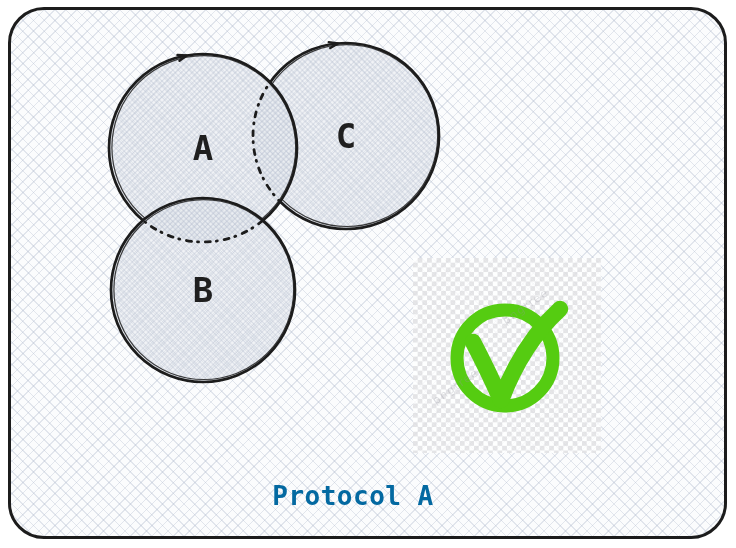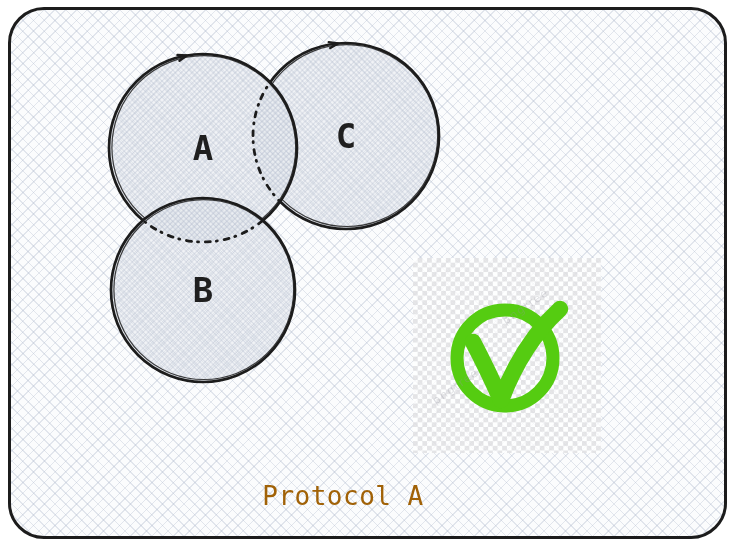--- a/index.html
+++ b/index.html
@@ -30,22 +30,22 @@
   }
   .check-svg{position:absolute;left:0;top:0;}
   .wm{
     position:absolute;color:rgba(150,150,160,0.30);font-size:11px;letter-spacing:1.5px;
     transform:rotate(-35deg);font-family:"DejaVu Sans","Liberation Sans",sans-serif;pointer-events:none;
   }
   .wm1{left:86px;top:42px;}
   .wm2{left:16px;top:122px;}
 
   .caption{
-    position:absolute;left:343px;top:481px;transform:translateX(-50%);
-    font-size:26px;font-weight:400;color:#a16207;white-space:nowrap;letter-spacing:0.5px;
+    position:absolute;left:353px;top:481px;transform:translateX(-50%);
+    font-size:26px;font-weight:700;color:#0369a1;white-space:nowrap;letter-spacing:0.5px;
   }
 </style>
 </head>
 <body>
 
 <div class="stage">
 
   <div class="frame"></div>
 
   <svg id="venn" width="736" height="548" viewBox="0 0 736 548">

